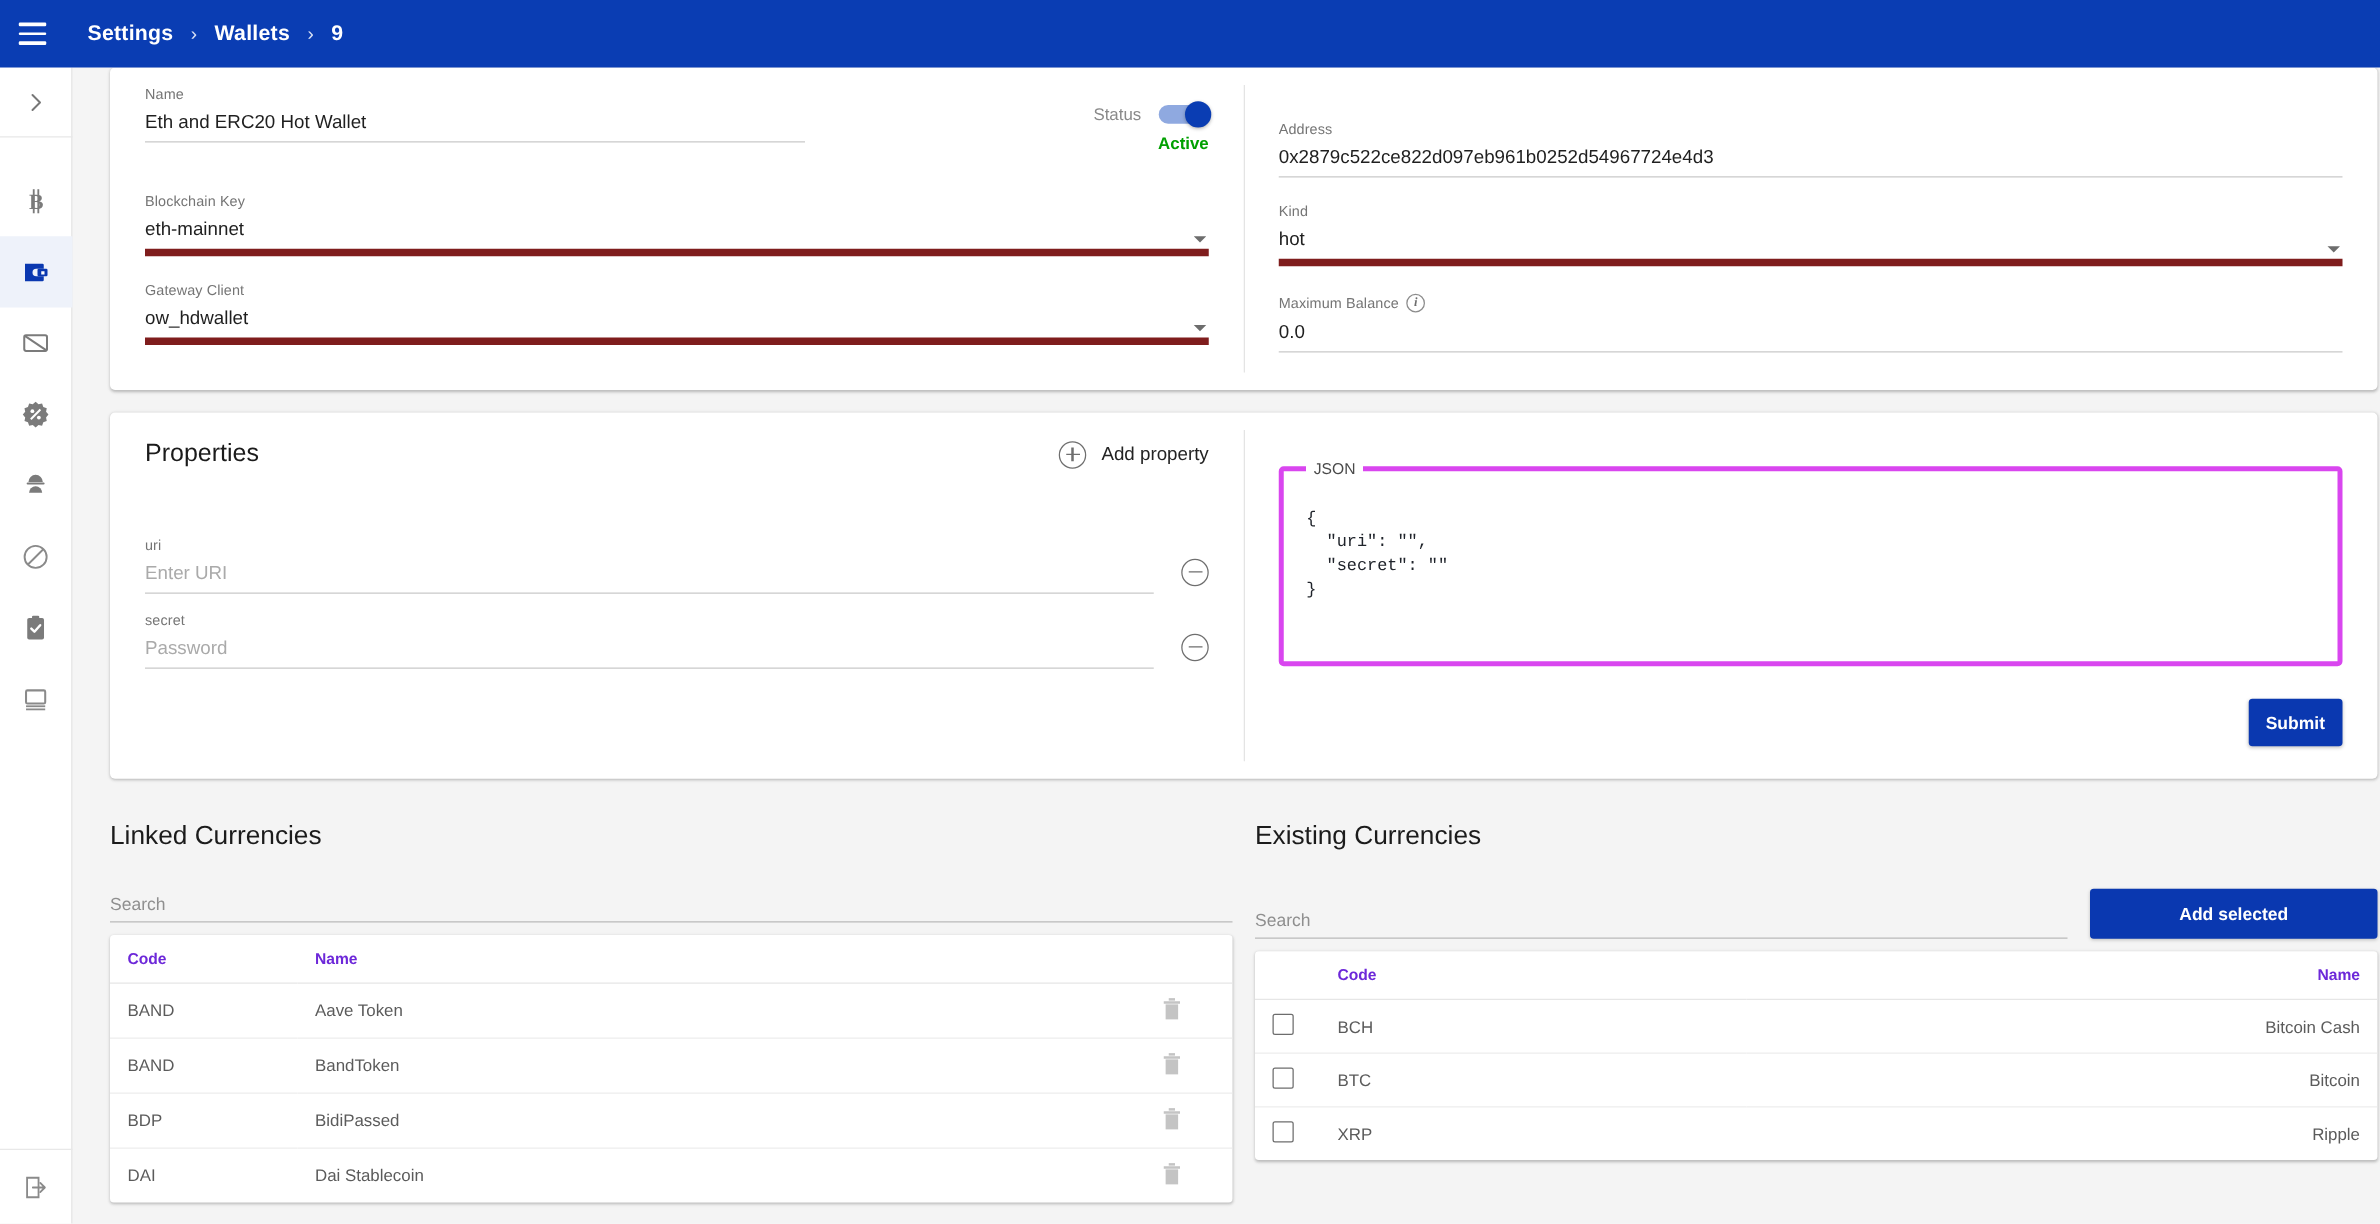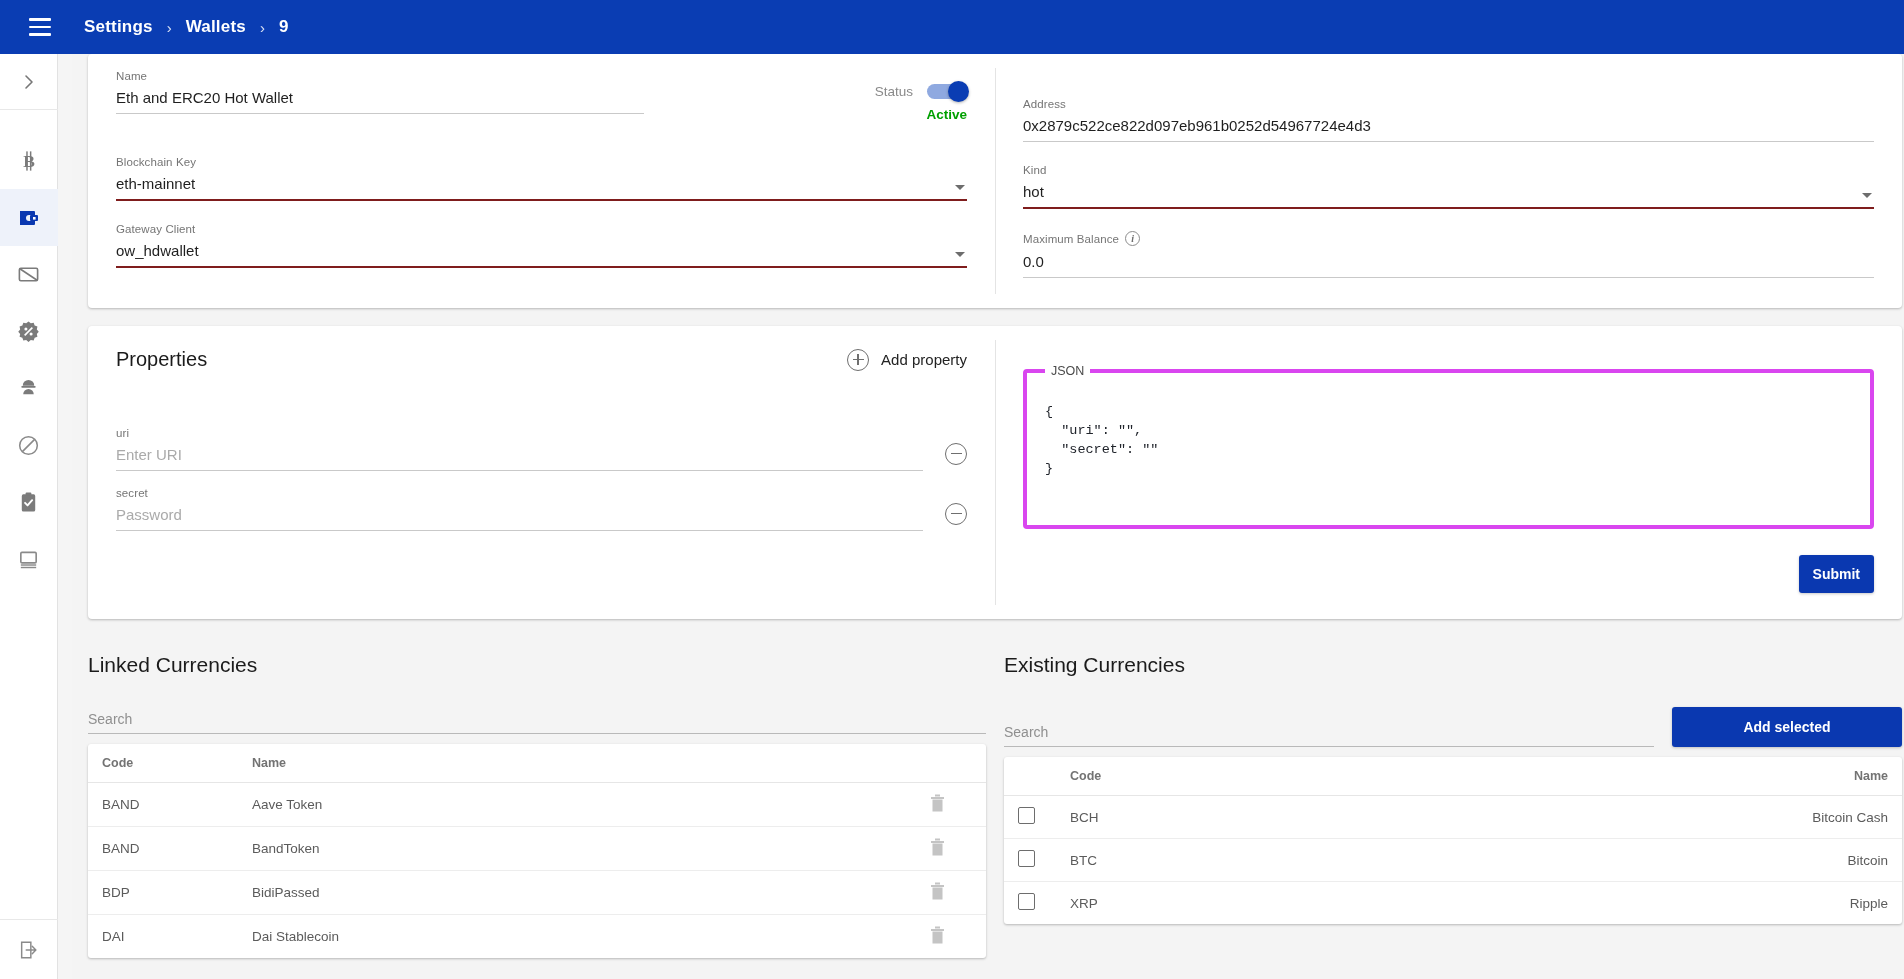--- a/index.html
+++ b/index.html
@@ -9,21 +9,21 @@
     background: #f5f5f5;
     overflow: hidden;
   }
   #app { position: relative; width: 1904px; height: 979px; }
 
   
   .appbar {
     position: absolute; top: 0; left: 0; width: 1904px; height: 54px;
     background: #0a3db3;
     display: flex; align-items: center;
-    padding-left: 18px;
+    padding-left: 4px;
     z-index: 30;
   }
   .hamburger {
     width: 44px; height: 44px;
     display: flex; flex-direction: column; justify-content: center; align-items: center;
     gap: 5px; cursor: pointer;
   }
   .hamburger span { display: block; width: 22px; height: 2.5px; background: #fff; border-radius: 1px; }
   .crumbs { display: flex; align-items: center; margin-left: 22px; }
   .crumb {
@@ -95,21 +95,21 @@
     border-bottom: 1px solid #c9c9c9;
     font-family: "Liberation Sans", sans-serif;
     font-size: 15px; color: #1f1f1f;
     background: transparent;
     padding: 2px 0 7px 0;
     display: block;
   }
   .field-input::placeholder { color: #aaa; }
   .field-select {
     width: 100%; border: none; outline: none;
-    border-bottom: 2px solid #7f1d1d;
+    border-bottom: 6px solid #7f1d1d;
     font-family: "Liberation Sans", sans-serif;
     font-size: 15px; color: #1f1f1f; background: transparent;
     padding: 2px 20px 7px 0;
     appearance: none; -webkit-appearance: none;
     cursor: pointer; display: block;
   }
   .caret {
     position: absolute; right: 2px; bottom: 11px;
     width: 0; height: 0;
     border-left: 5px solid transparent; border-right: 5px solid transparent;
@@ -207,21 +207,21 @@
   }
   .search-input::placeholder { color: #8f8f8f; }
 
   .tbl-card {
     background: #fff; border-radius: 3px;
     box-shadow: 0 1px 3px rgba(0,0,0,.16), 0 1px 2px rgba(0,0,0,.10);
     overflow: hidden;
   }
   table { width: 100%; border-collapse: collapse; }
   th {
-    font-size: 12.5px; color: #737373; font-weight: bold;
+    font-size: 12.5px; color: #6d28d9; font-weight: bold;
     text-align: left; padding: 12px 14px; border-bottom: 1px solid #e6e6e6;
     white-space: nowrap;
   }
   td {
     font-size: 13.5px; color: #5b5b5b;
     padding: 11px 14px; border-bottom: 1px solid #ededed;
     white-space: nowrap;
   }
   tr:last-child td { border-bottom: none; }
   .cell-right { text-align: right; }

